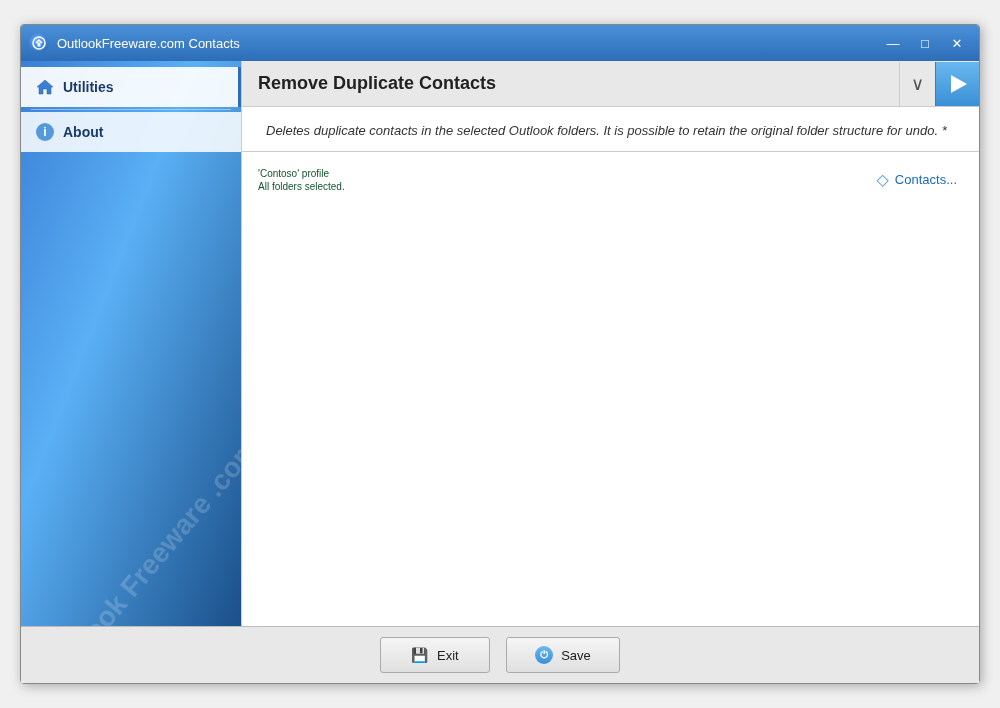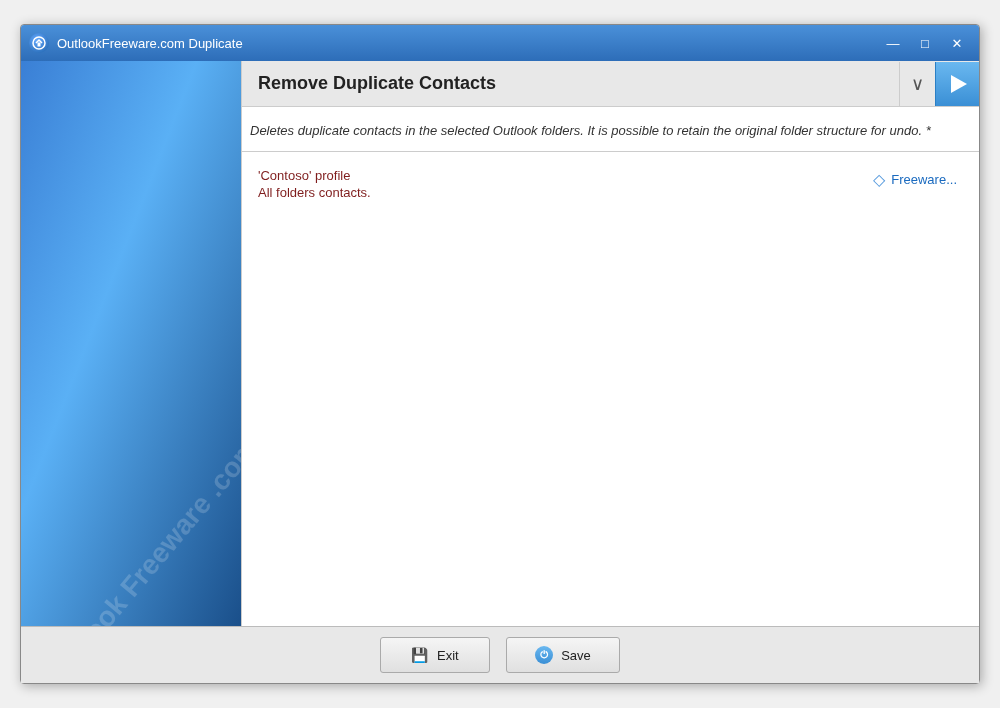--- a/index.html
+++ b/index.html
@@ -206,21 +206,21 @@
       width: 0;
       height: 0;
       border-top: 9px solid transparent;
       border-bottom: 9px solid transparent;
       border-left: 16px solid white;
       margin-left: 3px;
     }
 
     
     .tool-description {
-      padding: 14px 16px 10px 8px;
+      padding: 14px 16px 10px 24px;
       font-style: italic;
       color: #333;
       font-size: 13px;
       line-height: 1.5;
       border-bottom: 1px solid #ccc;
       flex-shrink: 0;
     }
 
     
     .tool-body {
@@ -233,22 +233,22 @@
       display: flex;
       align-items: flex-start;
       justify-content: space-between;
     }
     .profile-info {
       display: flex;
       flex-direction: column;
       gap: 2px;
     }
     .profile-text {
-      font-size: 13px;
-      color: #7f1d1d;
+      font-size: 10px;
+      color: #14532d;
     }
     .configure-btn {
       display: flex;
       align-items: center;
       gap: 6px;
       background: transparent;
       border: none;
       color: #1a6abf;
       font-size: 13px;
       cursor: pointer;
@@ -322,56 +322,75 @@
 <div class="window">
 
   <div class="title-bar">
     <div class="title-bar-icon">
       <svg width="14" height="14" viewBox="0 0 14 14">
         <circle cx="7" cy="7" r="6" fill="none" stroke="white" stroke-width="1.5"></circle>
         <path d="M4 7 L7 4 L10 7" stroke="white" stroke-width="1.5" fill="none"></path>
         <rect x="5.5" y="6.5" width="3" height="4" fill="white"></rect>
       </svg>
     </div>
-    <span class="title-bar-title">OutlookFreeware.com Duplicate</span>
+    <span class="title-bar-title">OutlookFreeware.com Contacts</span>
     <div class="title-bar-controls">
       <button class="title-btn">—</button>
       <button class="title-btn">□</button>
       <button class="title-btn close">✕</button>
     </div>
   </div>
 
   <div class="main-content">
 
     <div class="sidebar">
+      <div class="sidebar-nav">
+
+        <div class="sidebar-item active">
+          <div class="sidebar-item-icon">
+            <svg width="18" height="18" viewBox="0 0 18 18">
+              <polygon points="9,2 1,9 3,9 3,16 7,16 7,11 11,11 11,16 15,16 15,9 17,9" fill="#3a7fd5" stroke="#2a5fa0" stroke-width="0.5"></polygon>
+            </svg>
+          </div>
+          <span>Utilities</span>
+        </div>
+        <div class="sidebar-divider"></div>
+
+        <div class="sidebar-item">
+          <div class="sidebar-item-icon">
+            <div class="info-circle">i</div>
+          </div>
+          <span>About</span>
+        </div>
+      </div>
 
       <div class="sidebar-watermark">Outlook Freeware .com</div>
     </div>
 
     <div class="right-panel">
 
       <div class="tool-header">
         <span class="tool-title">Remove Duplicate Contacts</span>
         <div class="tool-chevron">∨</div>
         <button class="tool-run-btn">
           <div class="run-arrow"></div>
         </button>
       </div>
 
       <div class="tool-description">Deletes duplicate contacts in the selected Outlook folders. It is possible to retain the original folder structure for undo. *</div>
 
       <div class="tool-body">
         <div class="profile-row">
           <div class="profile-info">
             <span class="profile-text">'Contoso' profile</span>
-            <span class="profile-text">All folders contacts.</span>
+            <span class="profile-text">All folders selected.</span>
           </div>
           <button class="configure-btn">
             <span class="tag-icon">◇</span>
-            <span>Freeware...</span>
+            <span>Contacts...</span>
           </button>
         </div>
       </div>
     </div>
   </div>
 
   <div class="footer">
     <button class="footer-btn">
       <span class="footer-btn-icon">💾</span>
       <span>Exit</span>

